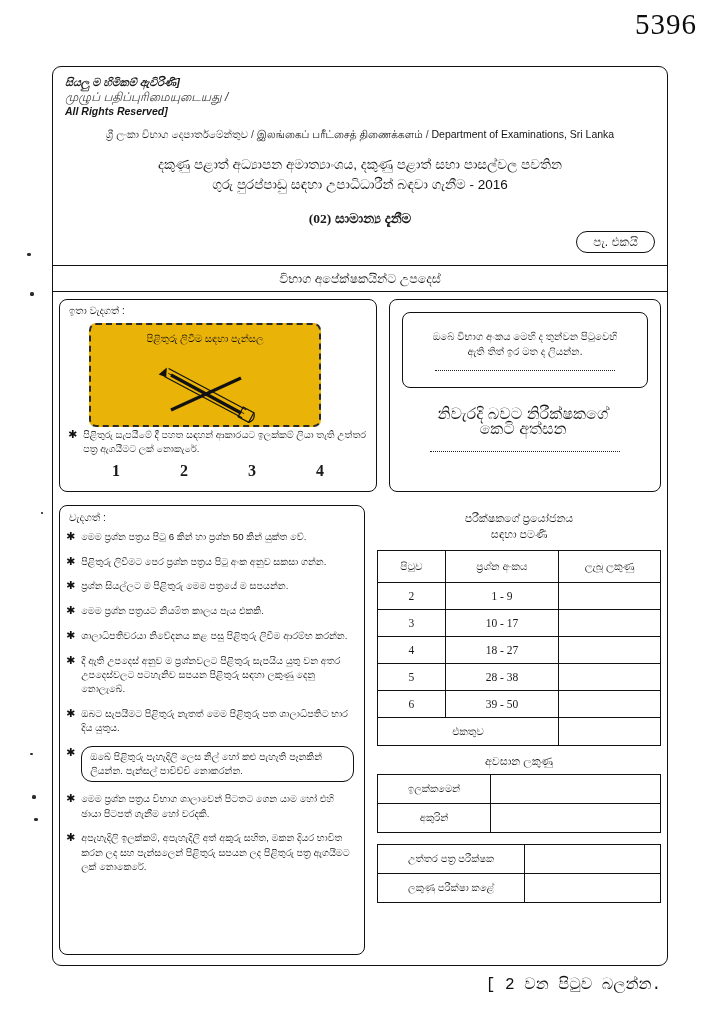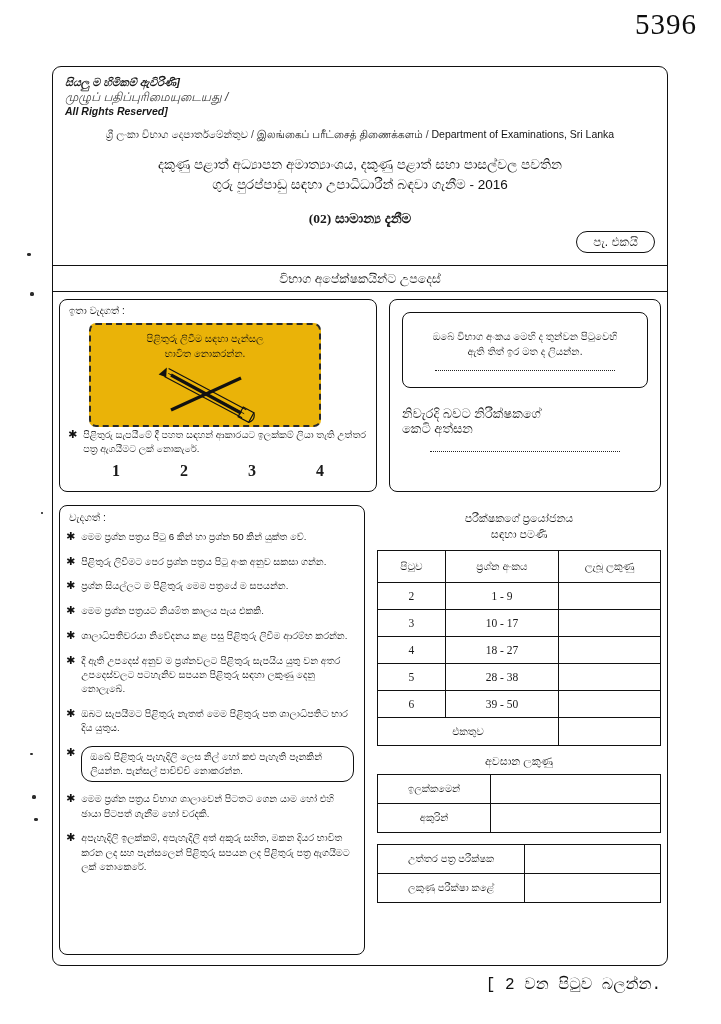--- a/index.html
+++ b/index.html
@@ -212,22 +212,22 @@
   }
   .dotted-line {
     border-bottom: 1.4px dotted #222;
     margin: 10px 22px 0 22px;
     height: 1px;
   }
   #supervisor-label {
     position: absolute;
     left: 12px; right: 16px;
     top: 106px;
-    text-align: left;
-    font-size: 13px;
+    text-align: center;
+    font-size: 16px;
     line-height: 15px;
     font-family: "Liberation Sans", "DejaVu Sans", sans-serif;
   }
   #supervisor-sign-line {
     position: absolute;
     left: 40px; right: 40px;
     top: 150px;
     border-bottom: 1.4px dotted #222;
     height: 1px;
   }
@@ -383,21 +383,20 @@
   <div class="hrule" id="instructions-divider"></div>
 
   <div id="upper-columns">
 
     <div class="panel" id="panel-very-important">
       <div class="panel-caption">ඉතා වැදගත් :</div>
 
       <div id="pencil-warning-box">
         <div id="pencil-warning-text">
           <div>පිළිතුරු ලිවීම සඳහා පැන්සල</div>
-          <div>භාවිත නොකරන්න.</div>
         </div>
         <svg id="pencil-graphic" viewBox="0 0 130 58">
 
           <g transform="rotate(28 65 29)">
             <polygon points="18,24 22,33 14,34" fill="#111"></polygon>
             <line x1="20" y1="24" x2="108" y2="24" stroke="#111" stroke-width="1.2"></line>
             <line x1="20" y1="33" x2="108" y2="33" stroke="#111" stroke-width="1.2"></line>
             <line x1="22" y1="28.5" x2="108" y2="28.5" stroke="#111" stroke-width="0.8"></line>
             <rect x="104" y="23" width="12" height="11" fill="none" stroke="#111" stroke-width="1.2"></rect>
             <path d="M116,23 q5,5.5 0,11" fill="none" stroke="#111" stroke-width="1.2"></path>

